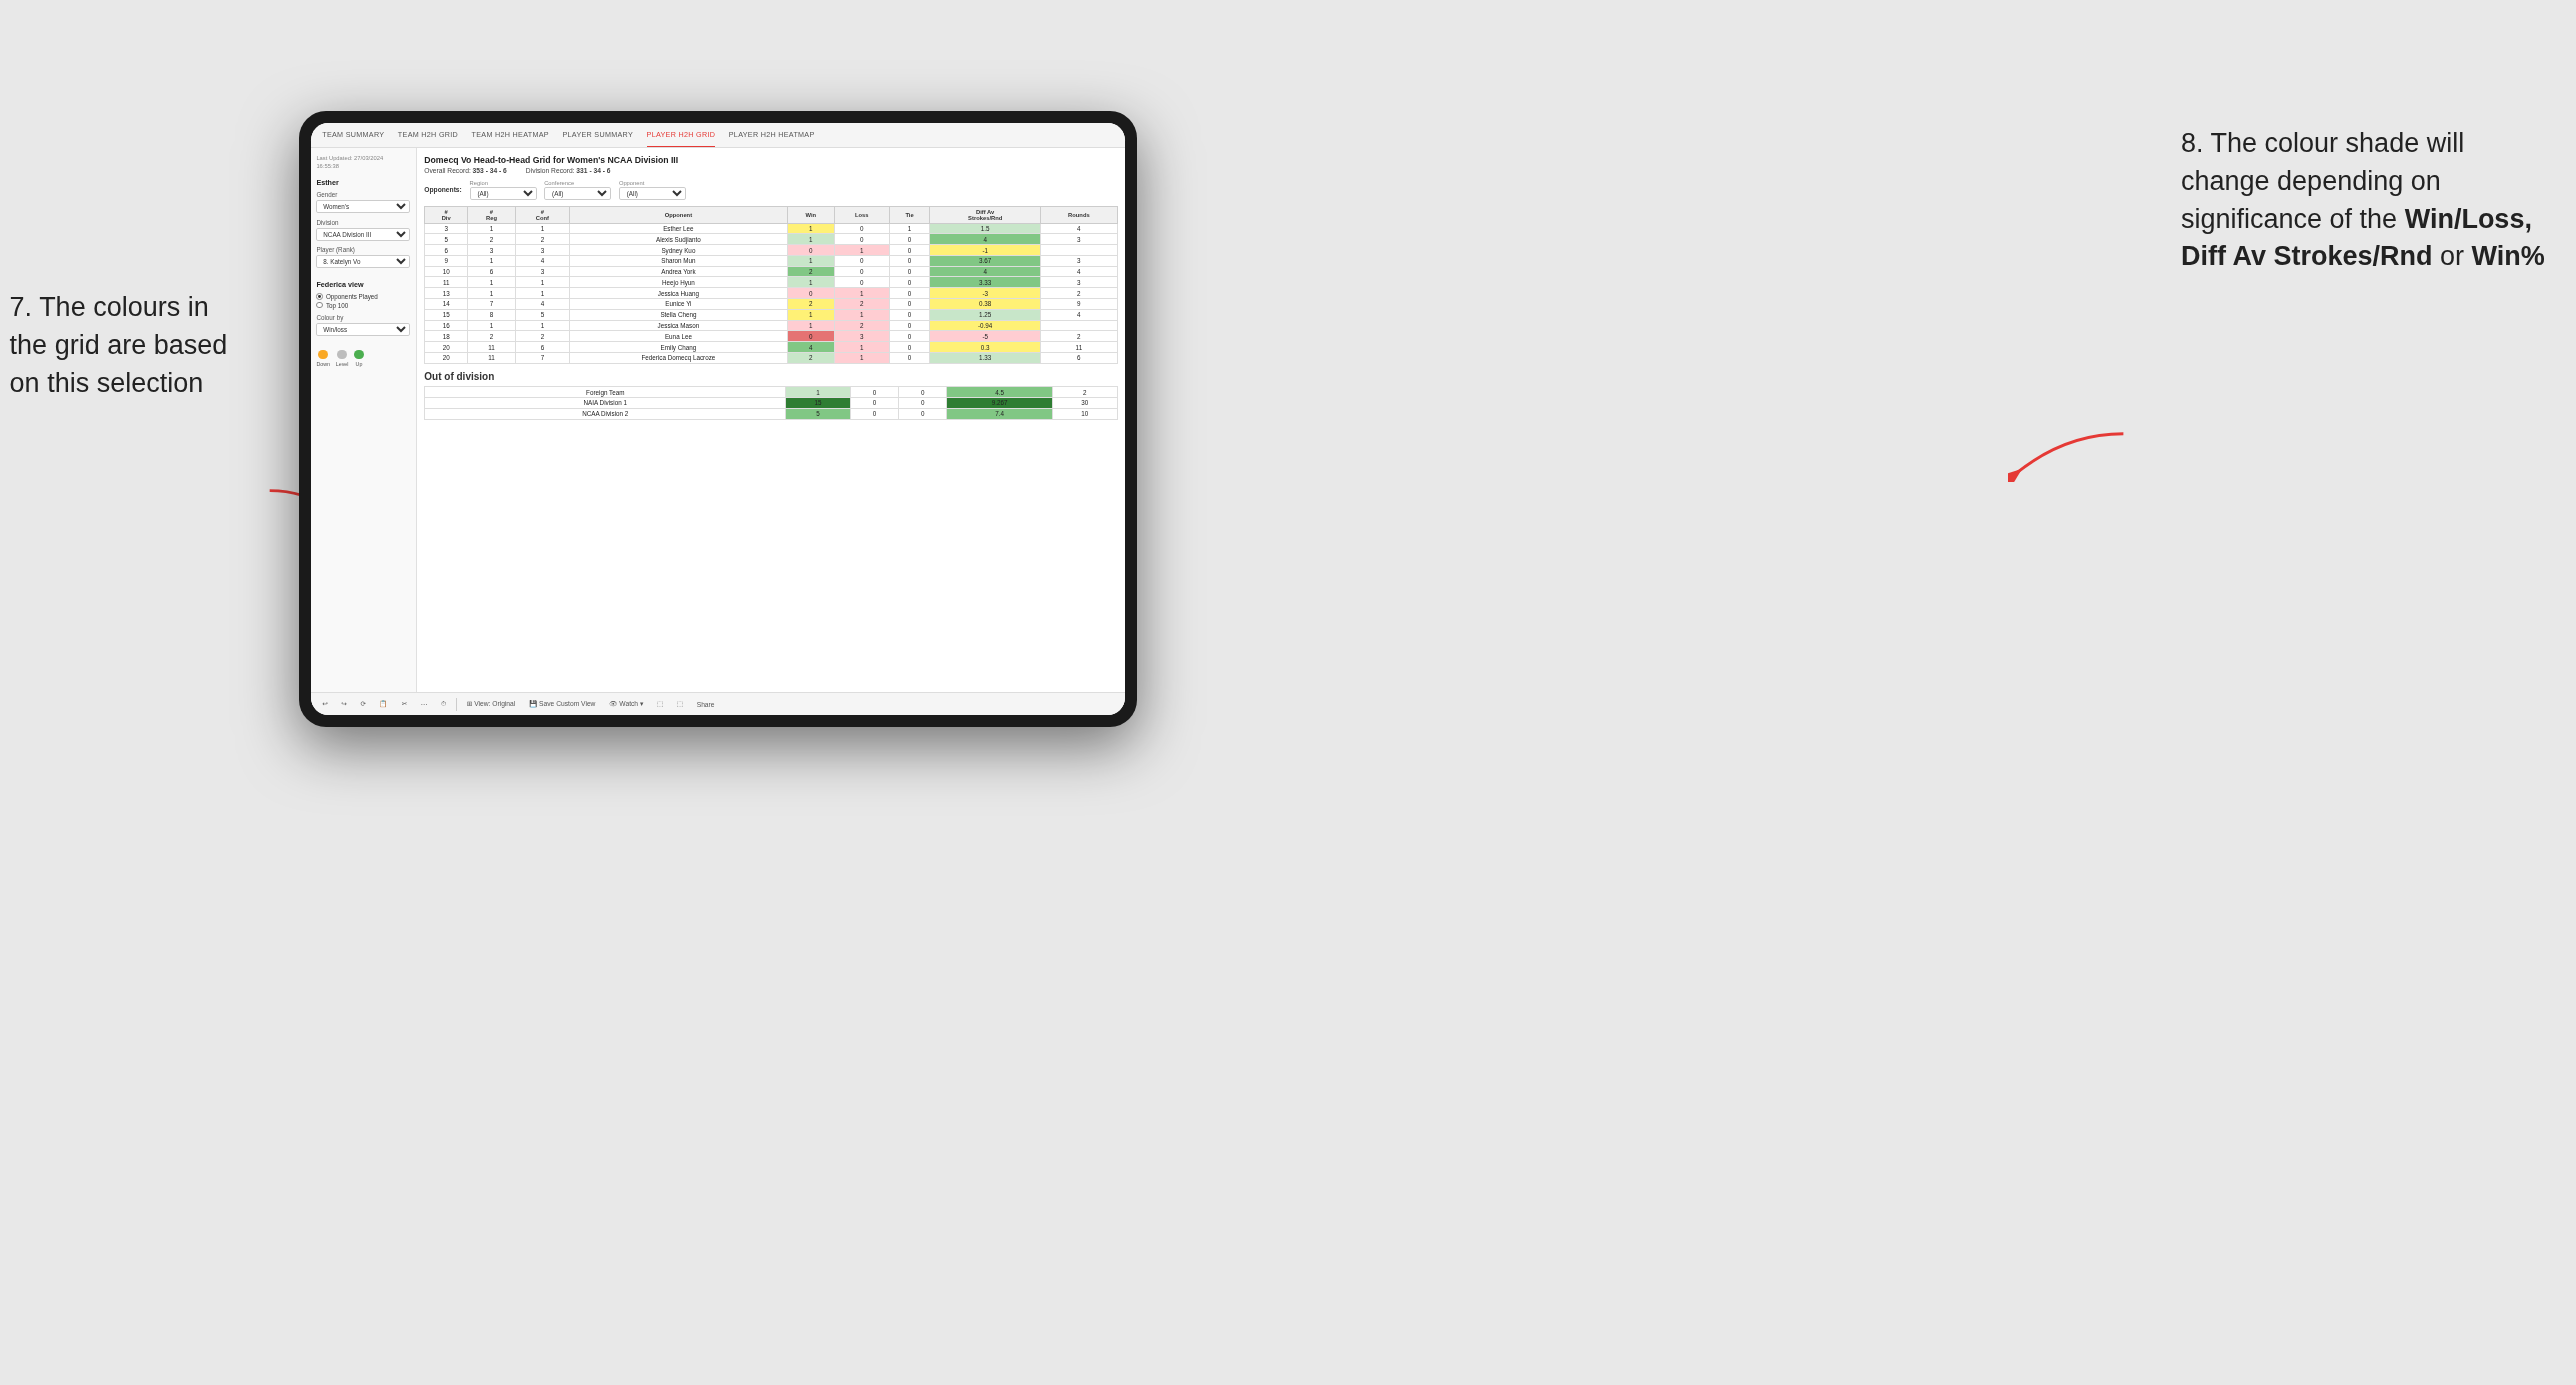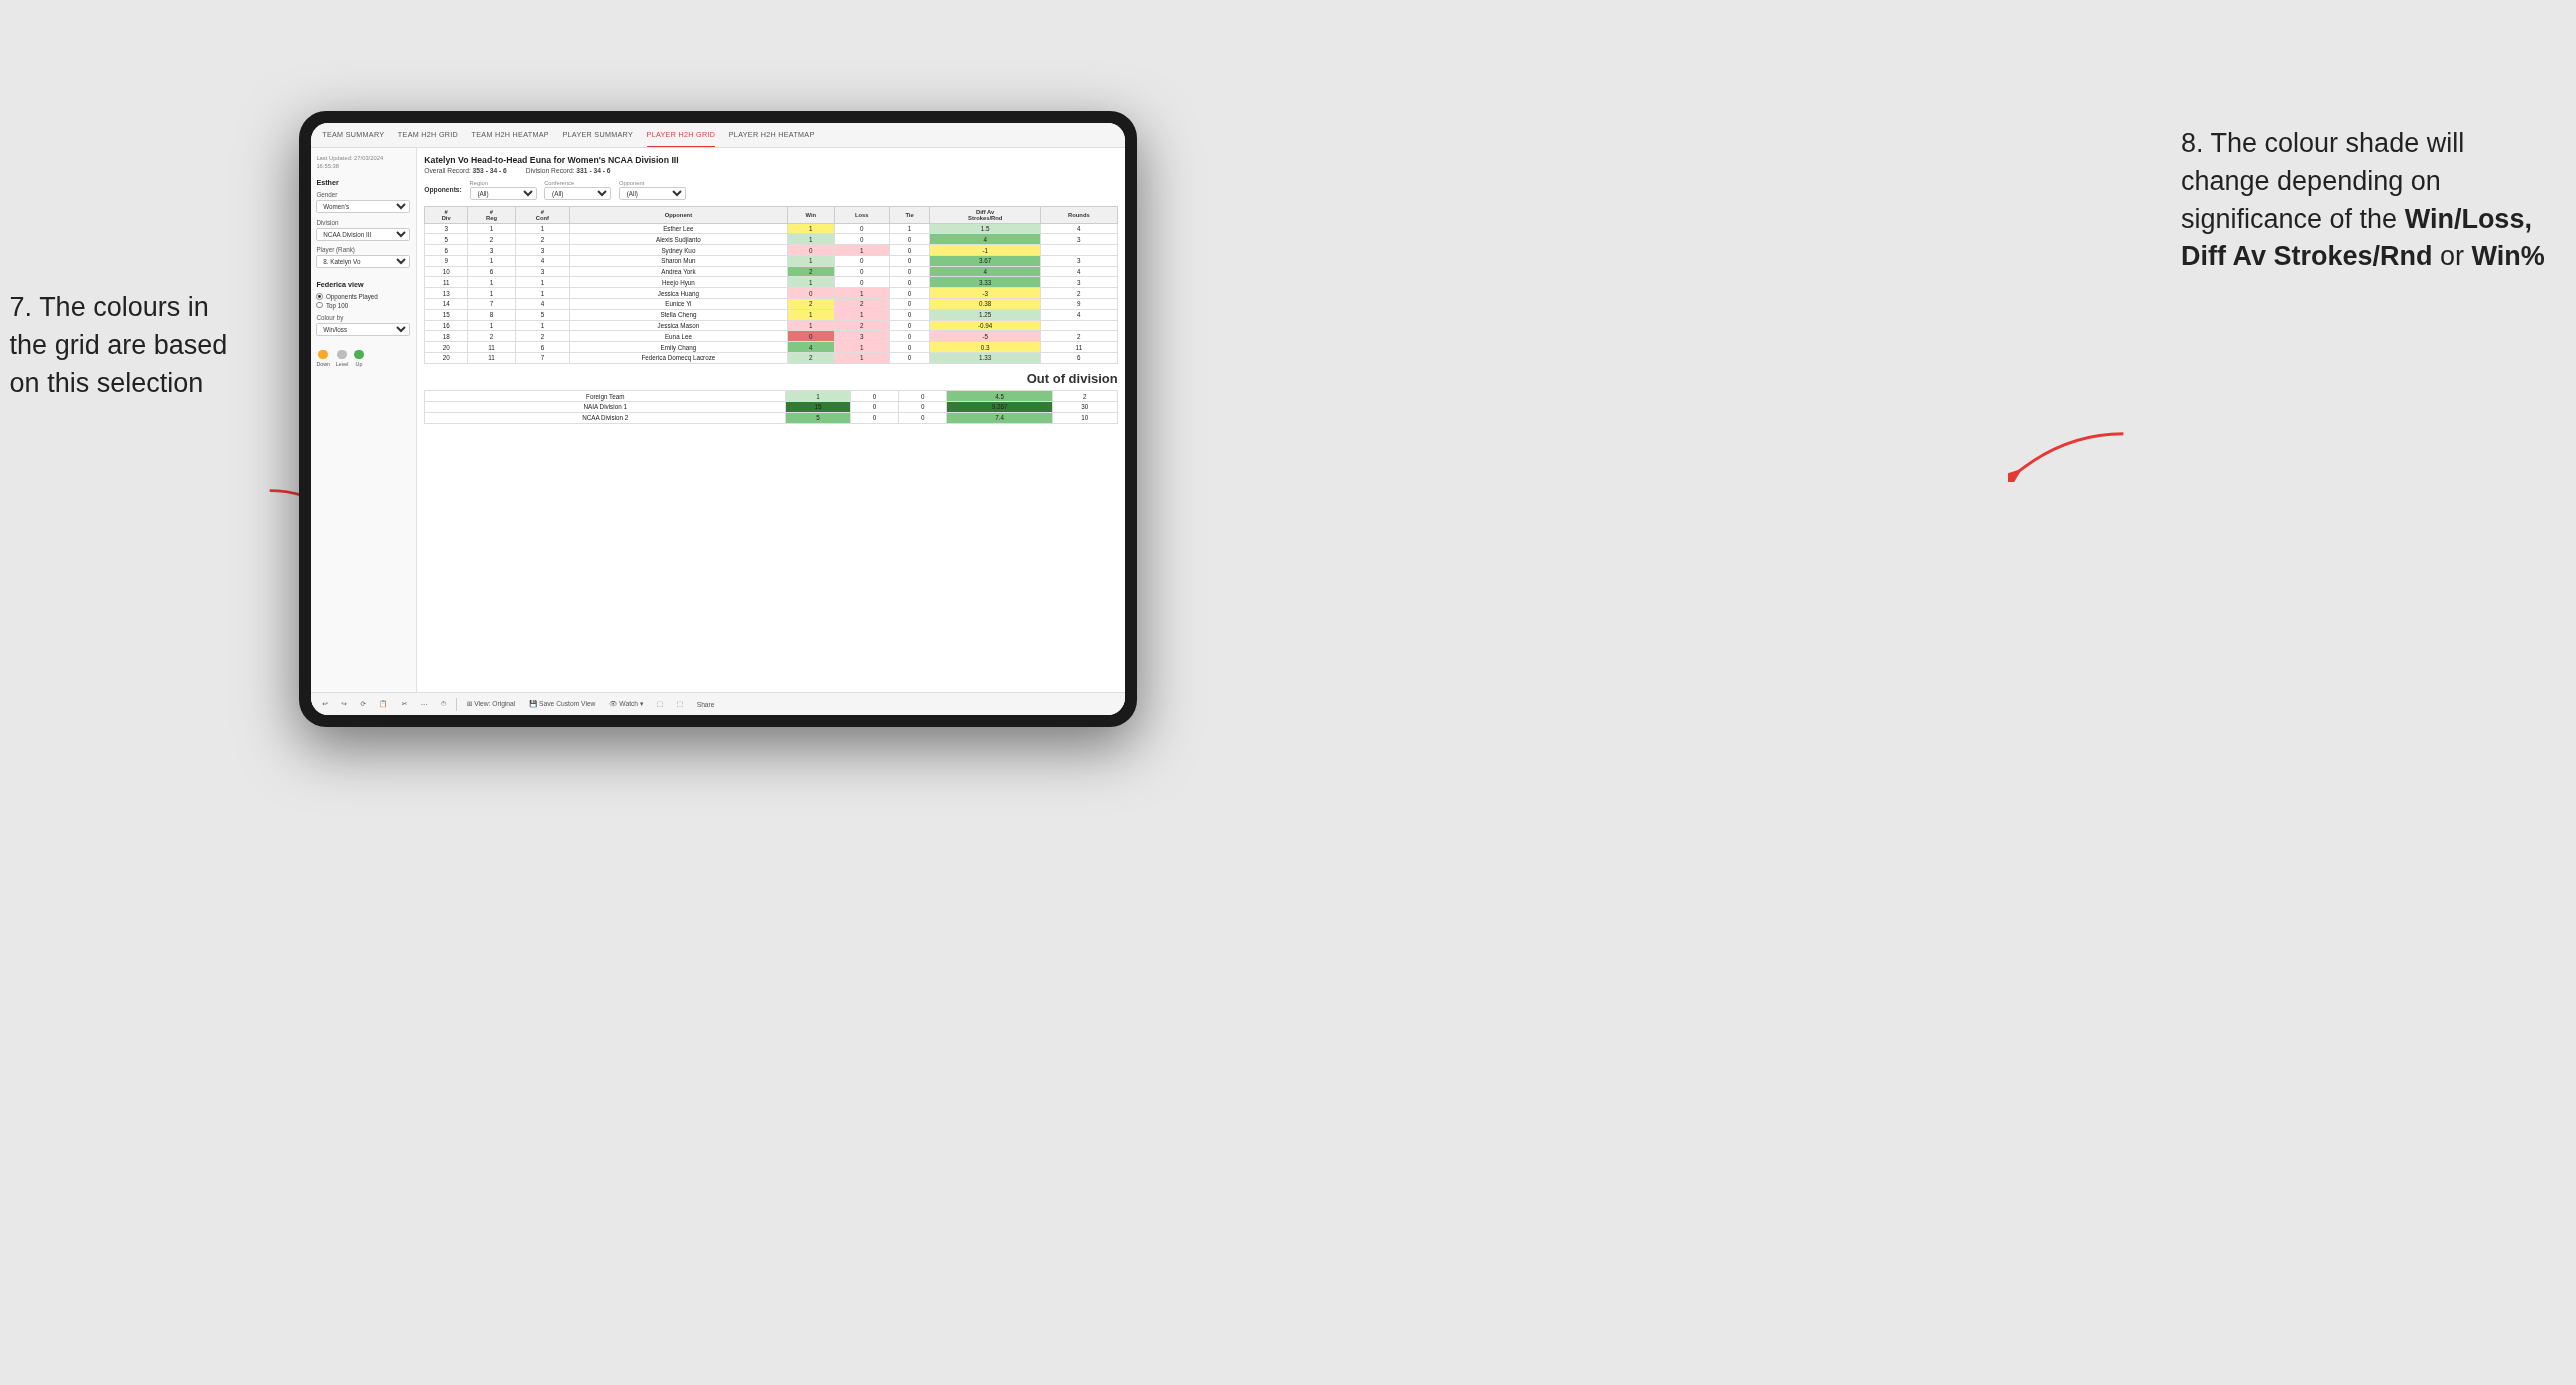--- a/index.html
+++ b/index.html
@@ -279,25 +279,24 @@
       color: #222;
       white-space: nowrap;
     }
     .td-name {
       text-align: left;
       min-width: 77px;
     }
 
     
     .out-of-division-title {
-      font-size: 13px;
+      font-size: 10px;
       font-weight: bold;
       color: #333;
       margin: 7.7px 0 3.9px 0;
-      text-align: right;
     }
 
     
     .toolbar-bottom {
       display: flex;
       align-items: center;
       background: #f5f5f5;
       border-top: 1px solid #ddd;
       padding: 2.9px 7.7px;
       height: 23px;
@@ -434,21 +433,21 @@
             <span>Level</span>
           </div>
           <div class="colour-item">
             <div class="colour-circle" style="background:#4caf50;"></div>
             <span>Up</span>
           </div>
         </div>
       </div>
 
       <div class="content-area">
-        <div class="grid-title">Katelyn Vo Head-to-Head Euna for Women's NCAA Division III</div>
+        <div class="grid-title">Domecq Vo Head-to-Head Grid for Women's NCAA Division III</div>
         <div class="grid-subtitle">
           <span>
             <span>Overall Record:</span>
             <strong>353 - 34 - 6</strong>
           </span>
           <span>
             <span>Division Record:</span>
             <strong>331 - 34 - 6</strong>
           </span>
         </div>

